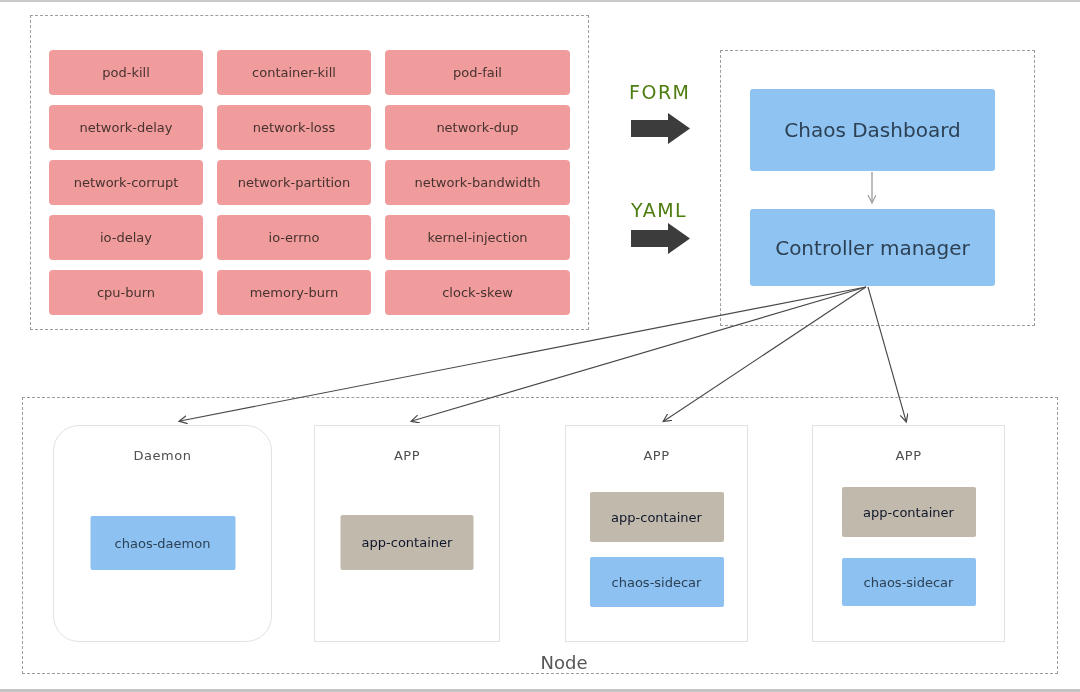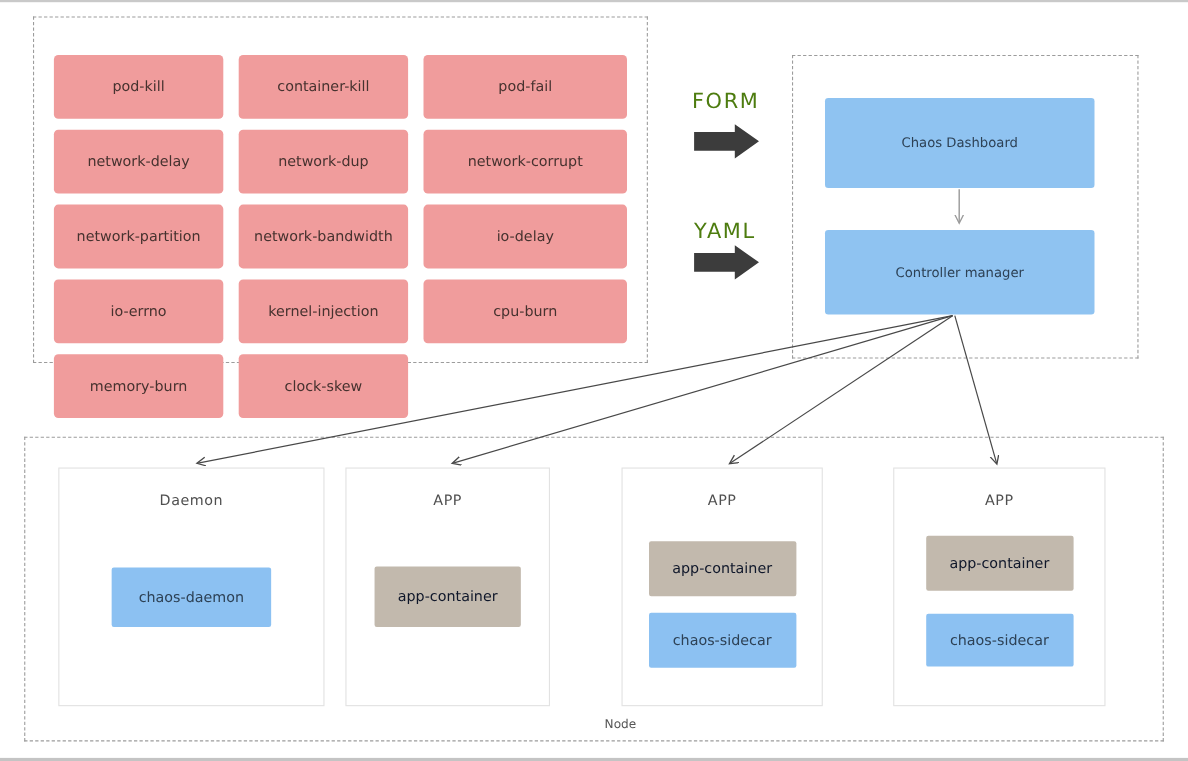--- a/index.html
+++ b/index.html
@@ -13,44 +13,44 @@
   .experiments-panel{left:30px;top:13px;width:559px;height:315px;}
   .control-panel{left:720px;top:48px;width:315px;height:276px;}
   .node-panel{left:22px;top:395px;width:1036px;height:277px;}
 
   .exp-grid{
     position:absolute;left:49px;top:48px;
     display:grid;grid-template-columns:154px 154px 185px;
     column-gap:14px;row-gap:10px;
   }
   .exp-box{
-    height:58px;background:#f09c9c;border-radius:4px;
+    height:45px;background:#f09c9c;border-radius:4px;
     display:flex;align-items:center;justify-content:center;
     font-size:13px;color:#46322f;
   }
 
   .io-label{
     position:absolute;font-size:19px;font-weight:normal;color:#4d7c0f;letter-spacing:1.5px;
   }
   .form-label{left:629px;top:79px;}
   .yaml-label{left:631px;top:197px;}
 
   .cp-box{
     position:absolute;left:750px;width:245px;background:#8fc3f1;border-radius:3px;
     display:flex;align-items:center;justify-content:center;
-    font-size:12px;color:#2d4155;
+    font-size:20px;color:#2d4155;
   }
   .dashboard-box{top:87px;height:82px;}
   .controller-box{top:207px;height:77px;}
 
   .pod{
     position:absolute;top:423px;height:217px;background:#fff;
     border:1px solid #e2e2e2;box-sizing:border-box;
   }
-  .pod-0{left:53px;width:242px;}
+  .pod-0{left:53px;width:219px;border-radius:26px;}
   .pod-1{left:314px;width:186px;}
   .pod-2{left:565px;width:183px;}
   .pod-3{left:812px;width:193px;}
   .pod-title{
     position:absolute;left:0;right:0;top:22px;text-align:center;
     font-size:13px;color:#4f4f4f;letter-spacing:0.5px;
   }
   .cont{
     position:absolute;left:50%;transform:translateX(-50%);
     display:flex;align-items:center;justify-content:center;
@@ -60,36 +60,37 @@
   .cont--app{background:#c2b9ad;color:#0f172a;}
   .pod-0 .c0{top:90px;width:145px;height:54px;}
   .pod-1 .c0{top:89px;width:133px;height:55px;}
   .pod-2 .c0{top:66px;width:134px;height:50px;}
   .pod-2 .c1{top:131px;width:134px;height:50px;}
   .pod-3 .c0{top:61px;width:134px;height:50px;}
   .pod-3 .c1{top:132px;width:134px;height:48px;}
 
   .node-label{
     position:absolute;left:0;right:0;top:650px;text-align:center;
-    font-size:11px;color:#565656;padding-left:48px;
+    font-size:18px;color:#565656;padding-left:48px;
   }
 
   .overlay{position:absolute;left:0;top:0;pointer-events:none;}
 </style>
 </head>
 <body>
 
 <div class="page">
 
   <div class="dashed-panel experiments-panel"></div>
   <div class="exp-grid">
     <div class="exp-box">pod-kill</div>
     <div class="exp-box">container-kill</div>
     <div class="exp-box">pod-fail</div>
     <div class="exp-box">network-delay</div>
+    <div class="exp-box">network-loss</div>
     <div class="exp-box">network-dup</div>
     <div class="exp-box">network-corrupt</div>
     <div class="exp-box">network-partition</div>
     <div class="exp-box">network-bandwidth</div>
     <div class="exp-box">io-delay</div>
     <div class="exp-box">io-errno</div>
     <div class="exp-box">kernel-injection</div>
     <div class="exp-box">cpu-burn</div>
     <div class="exp-box">memory-burn</div>
     <div class="exp-box">clock-skew</div>

